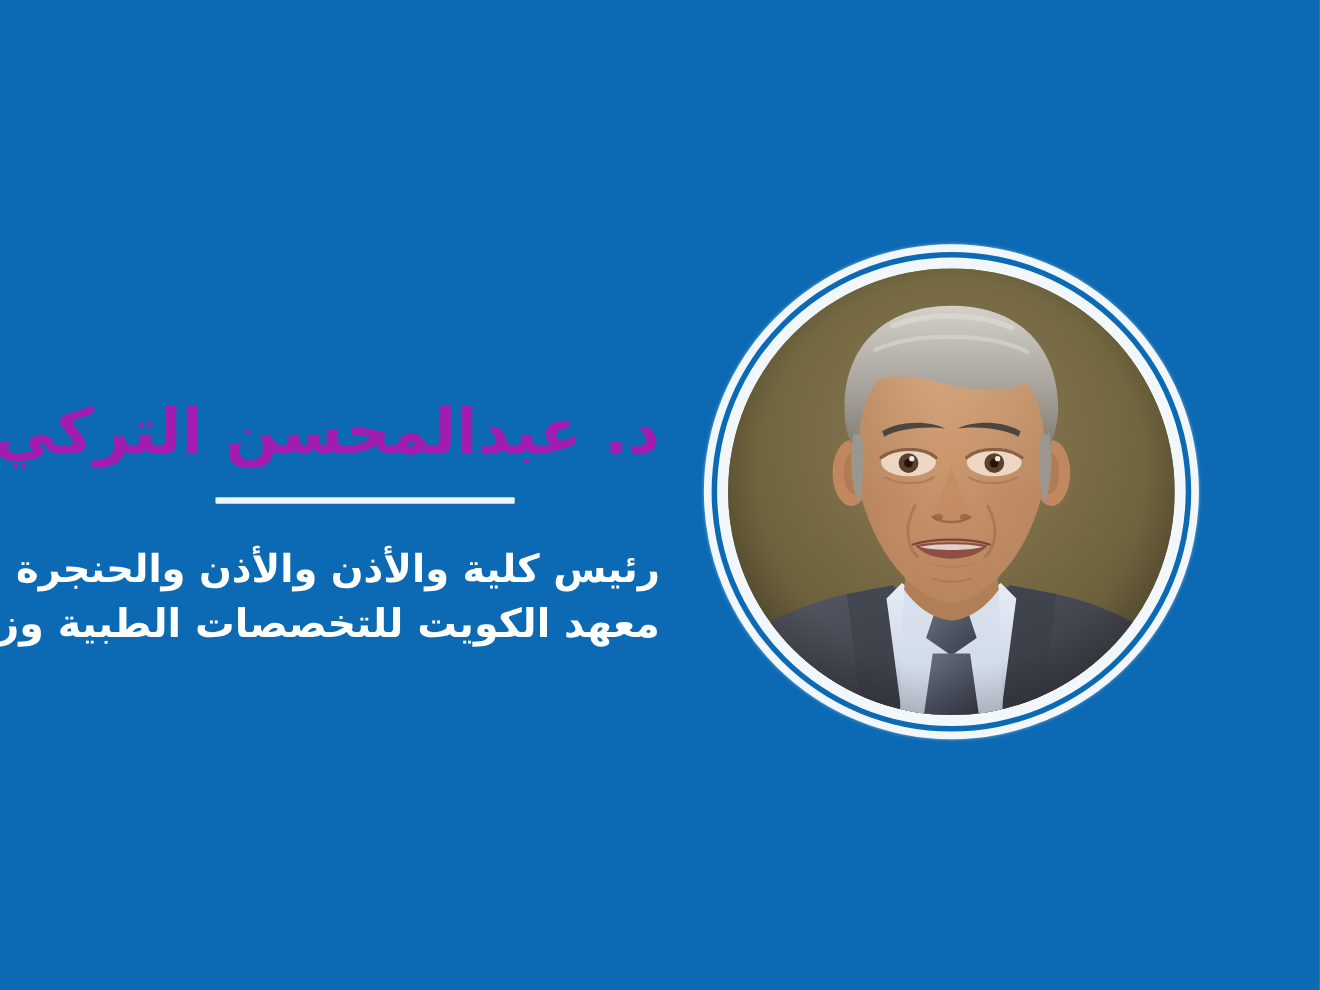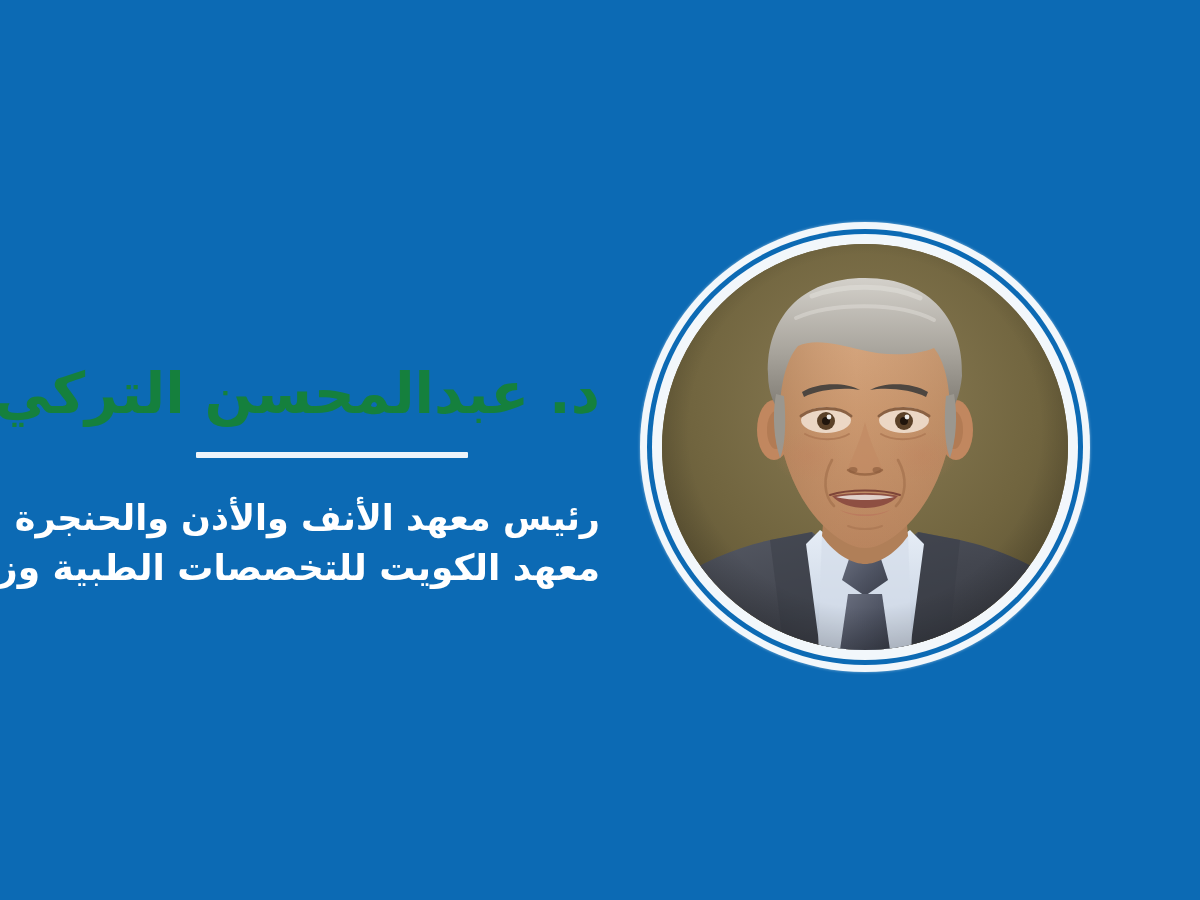--- a/index.html
+++ b/index.html
@@ -27,21 +27,21 @@
     left: 0;
     top: 360px;
     width: 616px;
     text-align: right;
     direction: rtl;
   }
   #speaker-name {
     font-size: 57px;
     font-weight: 700;
     line-height: 1.16;
-    color: #15803d;
+    color: #a21caf;
     letter-spacing: -0.5px;
     margin: 0;
     padding: 0 16px 0 0;
     white-space: nowrap;
   }
   #divider-wrap {
     padding: 26px 16px 0 0;
     display: flex;
     justify-content: flex-start;
   }
@@ -117,21 +117,21 @@
 
   <div id="text-block">
 
     <h1 id="speaker-name">د. عبدالمحسن التركي</h1>
 
     <div id="divider-wrap">
       <div id="divider-rule"></div>
     </div>
 
     <div id="title-lines">
-      <p class="title-line lvl1">رئيس معهد الأنف والأذن والحنجرة</p>
+      <p class="title-line lvl1">رئيس كلية والأذن والأذن والحنجرة</p>
       <p class="title-line lvl3">معهد الكويت للتخصصات الطبية وزارة الصحة</p>
     </div>
 
   </div>
 
   <div id="portrait-medallion">
     <div id="ring-outer"></div>
     <div id="ring-gap"></div>
     <div id="ring-inner"></div>
 

